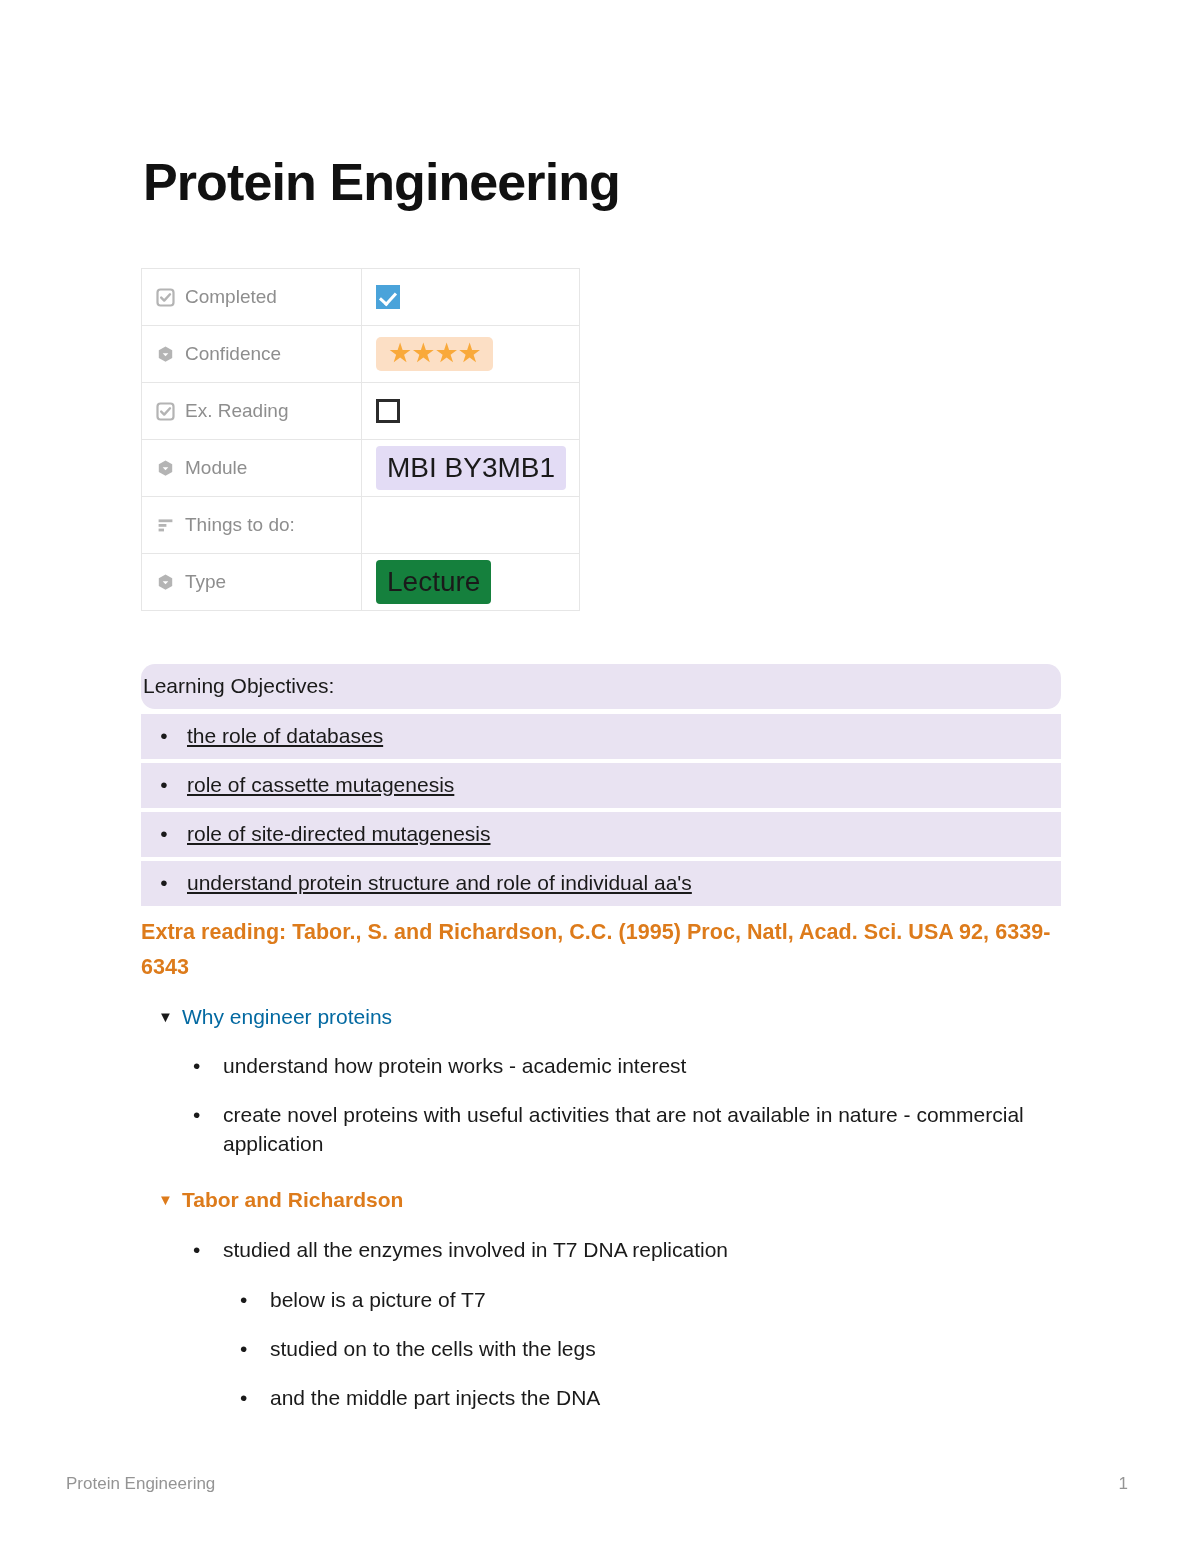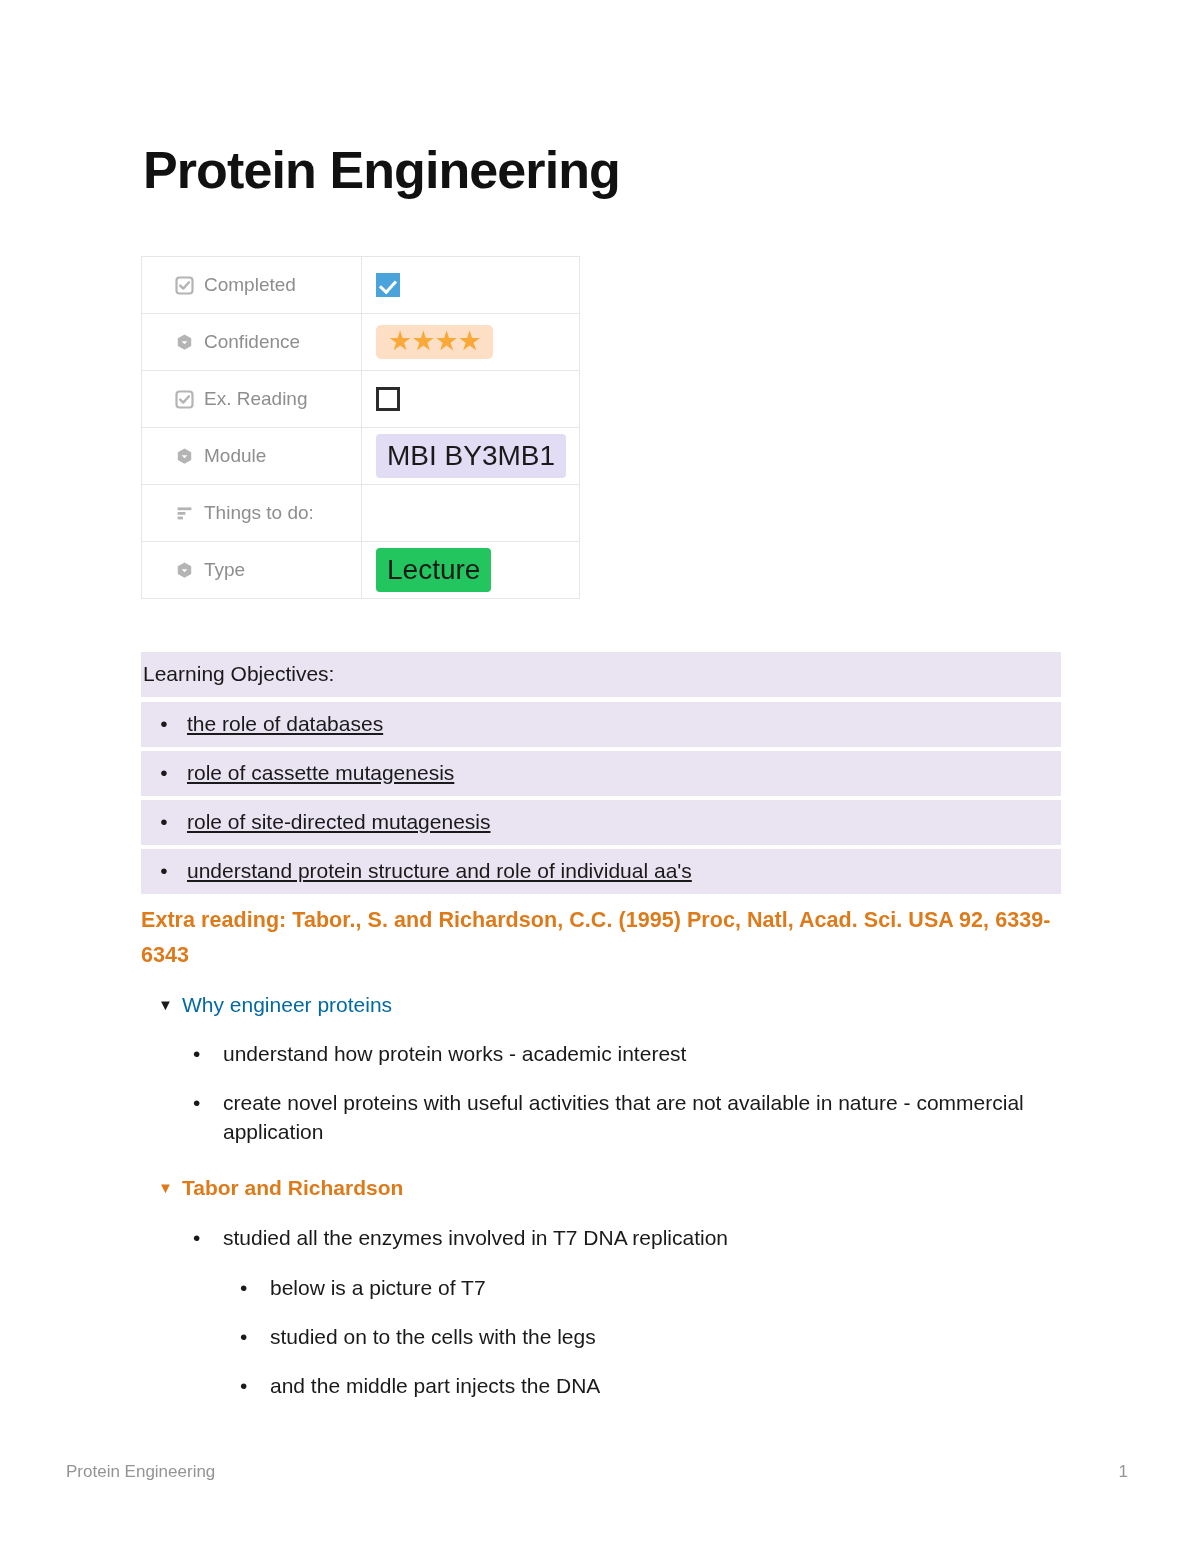--- a/index.html
+++ b/index.html
@@ -11,21 +11,21 @@
     width: 1200px;
     height: 1553px;
     position: relative;
     font-family: "Liberation Sans", sans-serif;
     color: #1a1a1a;
     -webkit-font-smoothing: antialiased;
   }
 
   .page {
     position: absolute;
-    left: 0; top: 0;
+    left: 0; top: 12px;
     width: 1200px;
     height: 1273px;
     box-sizing: border-box;
   }
 
   
   .doc-title {
     position: absolute;
     left: 143px;
     top: 141px;
@@ -57,21 +57,20 @@
     padding-left: 14px;
   }
   .prop-table td.val-cell {
     width: 203px;
     padding-left: 14px;
   }
   .key-inner {
     display: flex;
     align-items: center;
     gap: 10px;
-    margin-left: 19px;
   }
   .key-label {
     font-size: 19px;
     color: #8e8e8e;
     font-weight: 400;
     white-space: nowrap;
   }
   .prop-icon {
     width: 19px;
     height: 19px;
@@ -134,20 +133,21 @@
     position: absolute;
     left: 141px;
     width: 920px;
     box-sizing: border-box;
     font-size: 21px;
     line-height: 1.35;
     color: #1a1a1a;
   }
   .hl-head {
     padding: 8px 8px 9px 2px;
+    border-radius: 14px;
   }
   .hl-item {
     padding: 8px 0 9px 0;
     display: flex;
     align-items: flex-start;
   }
   .hl-bullet {
     flex: 0 0 46px;
     text-align: center;
     font-size: 21px;
@@ -320,21 +320,21 @@
             <span class="prop-icon">
               <svg viewBox="0 0 19 19">
                   <path d="M9.5 1.4 L16.2 5.2 L16.2 13 L9.5 16.8 L2.8 13 L2.8 5.2 Z" fill="#b4b4b4"></path>
                   <path d="M6.7 8.2 L9.5 11.2 L12.3 8.2 Z" fill="#ffffff"></path>
                 </svg>
             </span>
             <span class="key-label">Type</span>
           </div>
         </td>
         <td class="val-cell">
-          <span class="pill" style="background:#22c55e;">Lecture</span>
+          <span class="pill" style="background:#15803d;">Lecture</span>
         </td>
       </tr>
 
     </tbody>
   </table>
 
   <div class="hl-block hl-head" style="top:652px; background:#e9e3f2;">Learning Objectives:</div>
 
   <div class="hl-block hl-item" style="top:702px; background:#e9e3f2;">
     <span class="hl-bullet">•</span>

